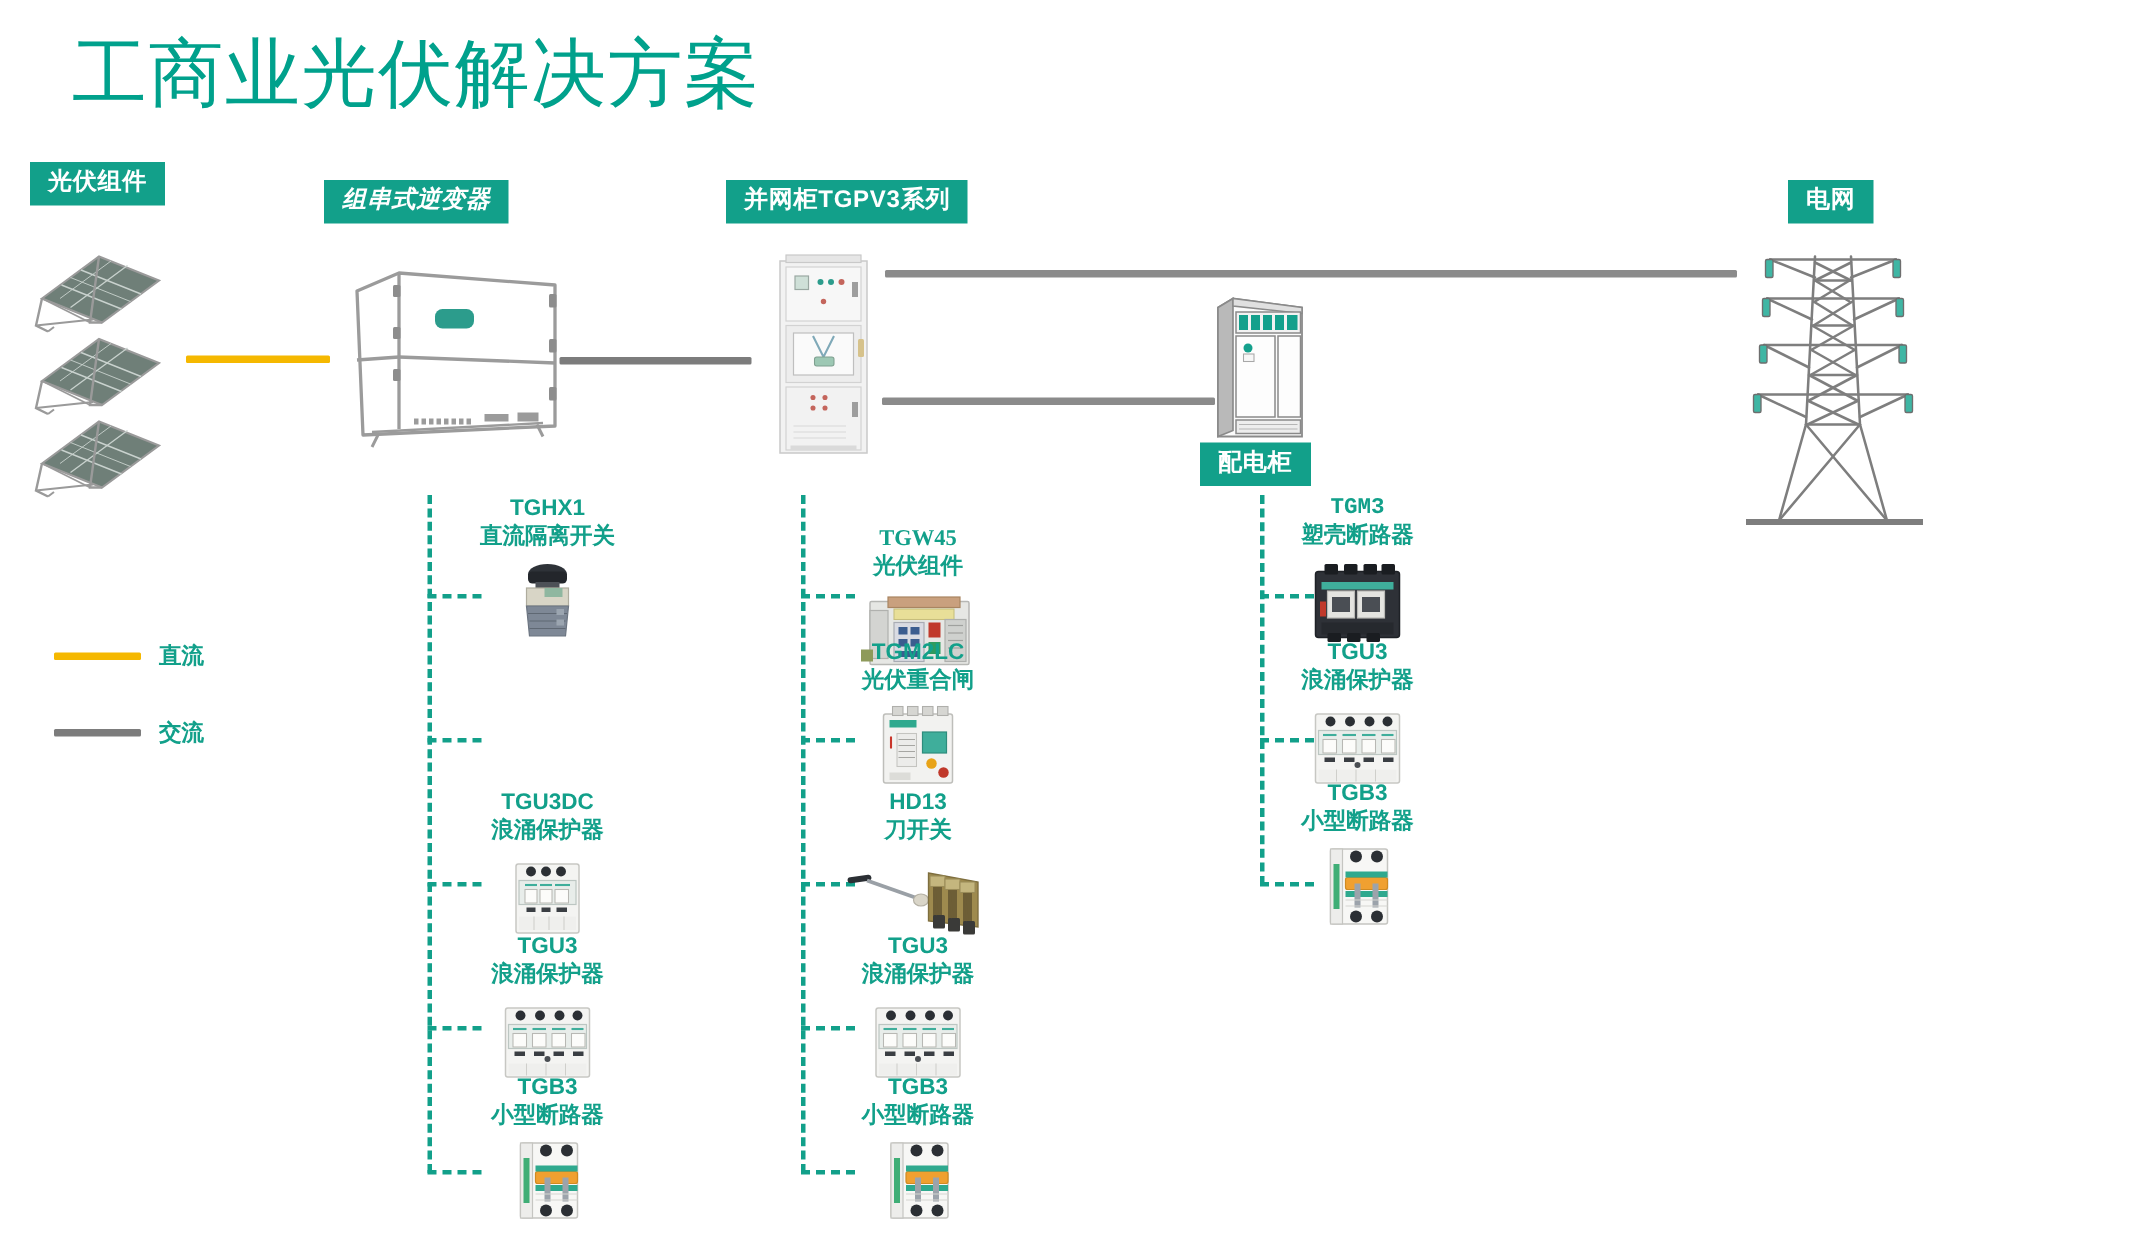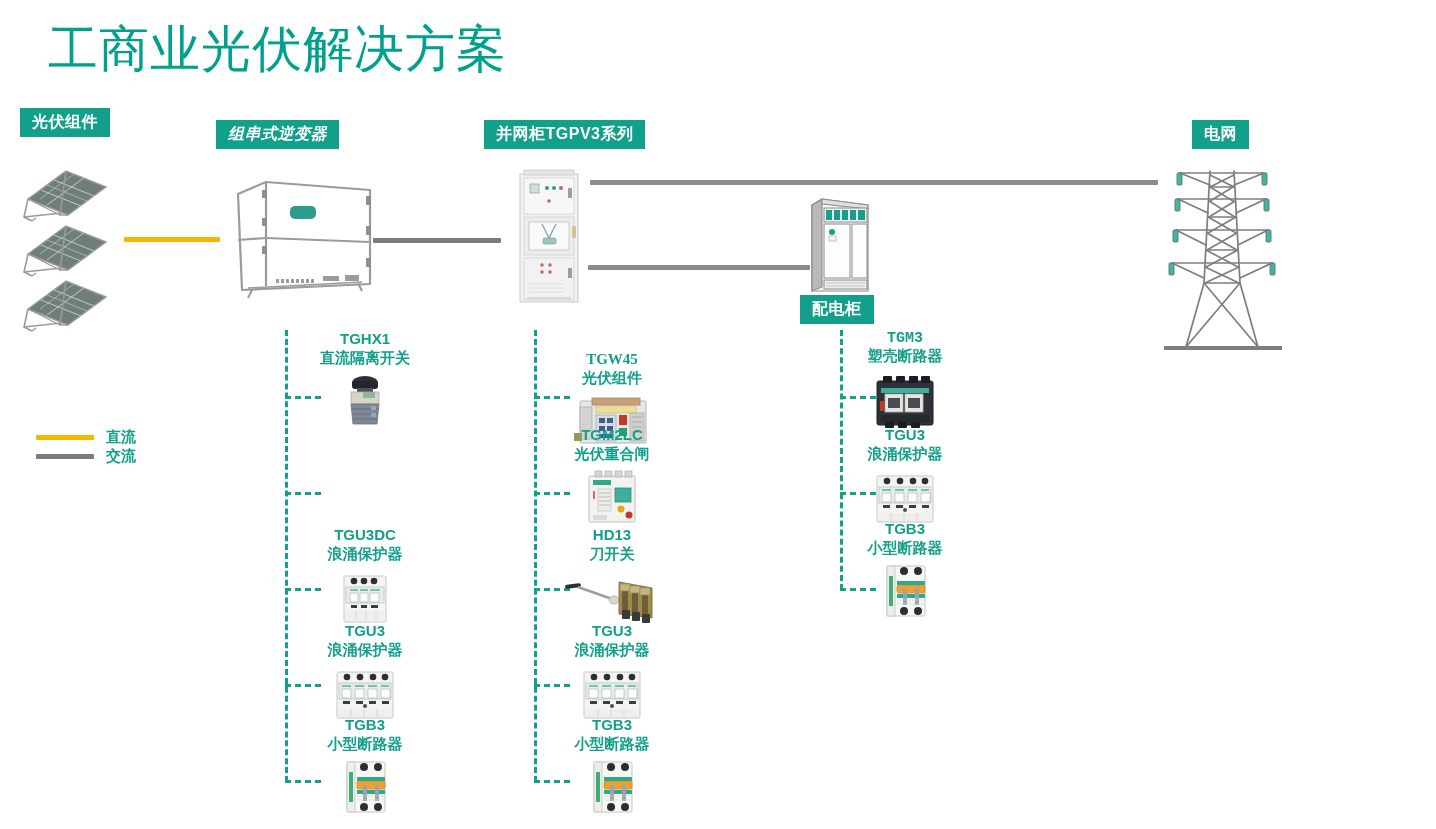--- a/index.html
+++ b/index.html
@@ -277,21 +277,21 @@
 
       <rect x="4" y="181" width="118" height="4" fill="#7E7E7E"></rect>
     </svg>
   </div>
 
   <div class="abs" style="left:36px; top:428px;">
     <div class="legend-row">
       <span class="legend-line" style="background:#F5B800;"></span>
       <span class="legend-label">直流</span>
     </div>
-    <div class="legend-row" style="">
+    <div class="legend-row" style="margin-top:32px;">
       <span class="legend-line" style="background:#7C7C7C;"></span>
       <span class="legend-label">交流</span>
     </div>
   </div>
 
   <div class="abs spine" style="left:285px; top:330px; height:452px;"></div>
   <div class="abs branch" style="left:285px; top:396px;"></div>
   <div class="abs branch" style="left:285px; top:492px;"></div>
   <div class="abs branch" style="left:285px; top:588px;"></div>
   <div class="abs branch" style="left:285px; top:684px;"></div>

